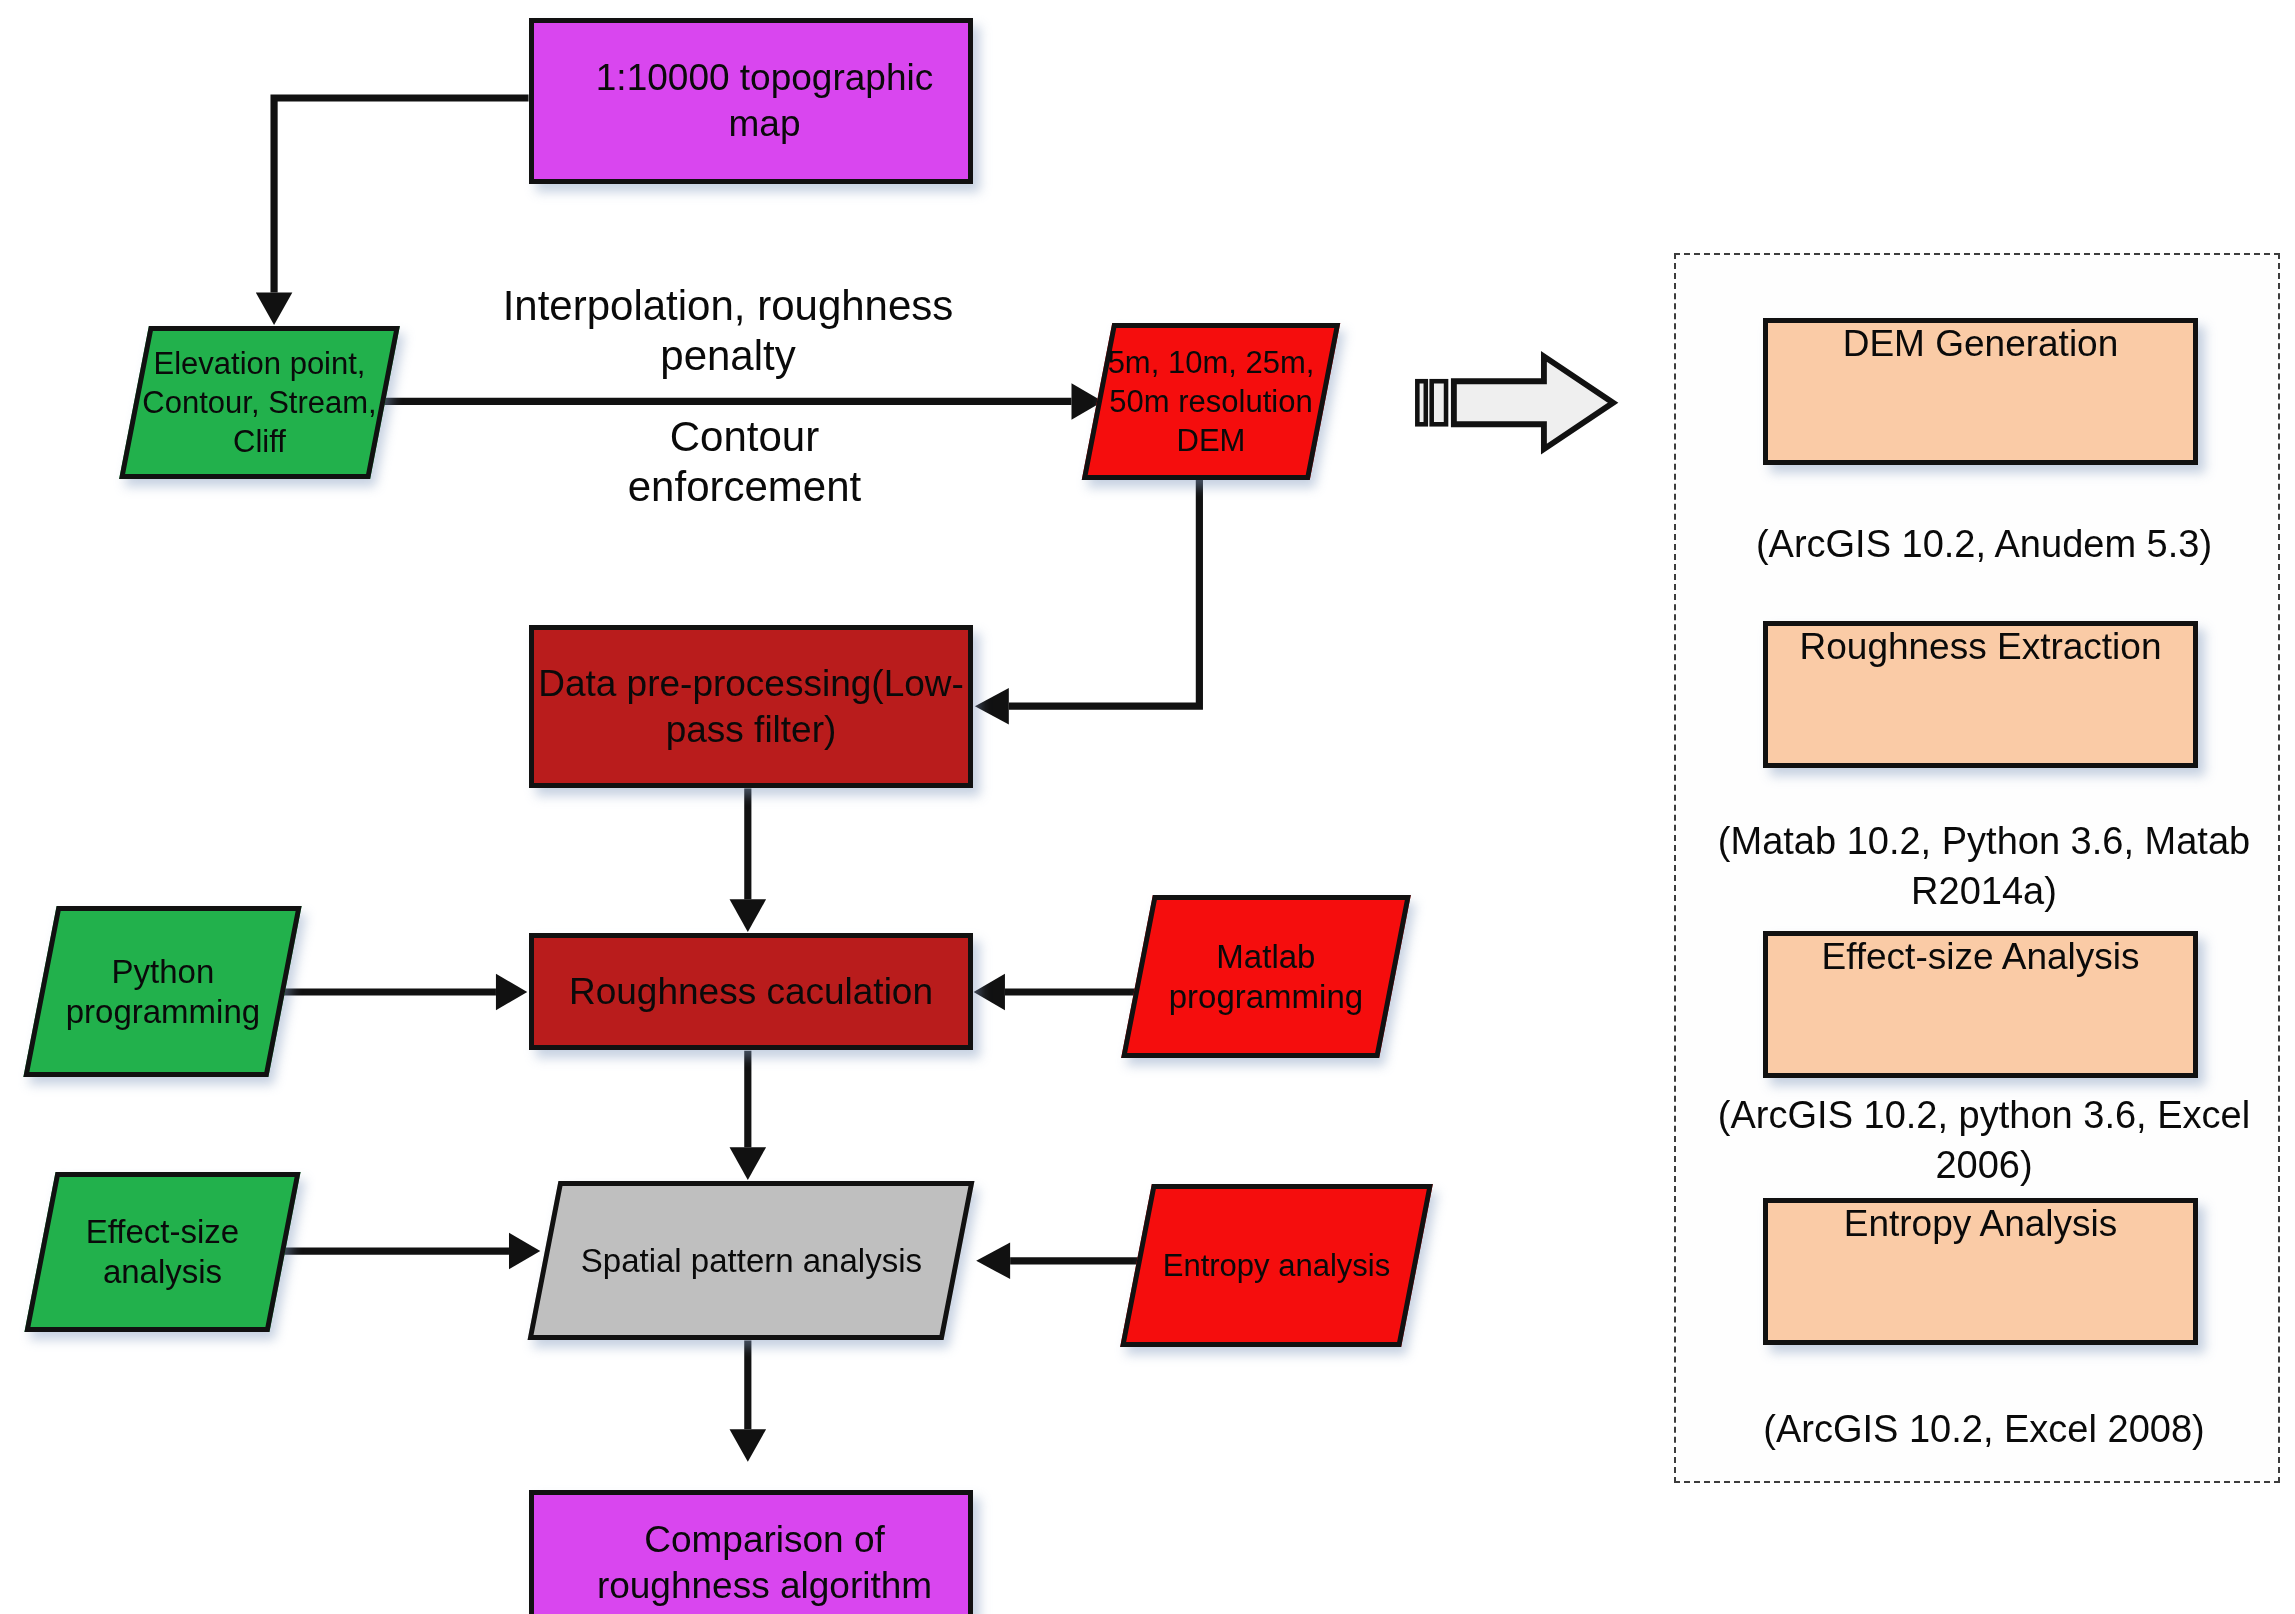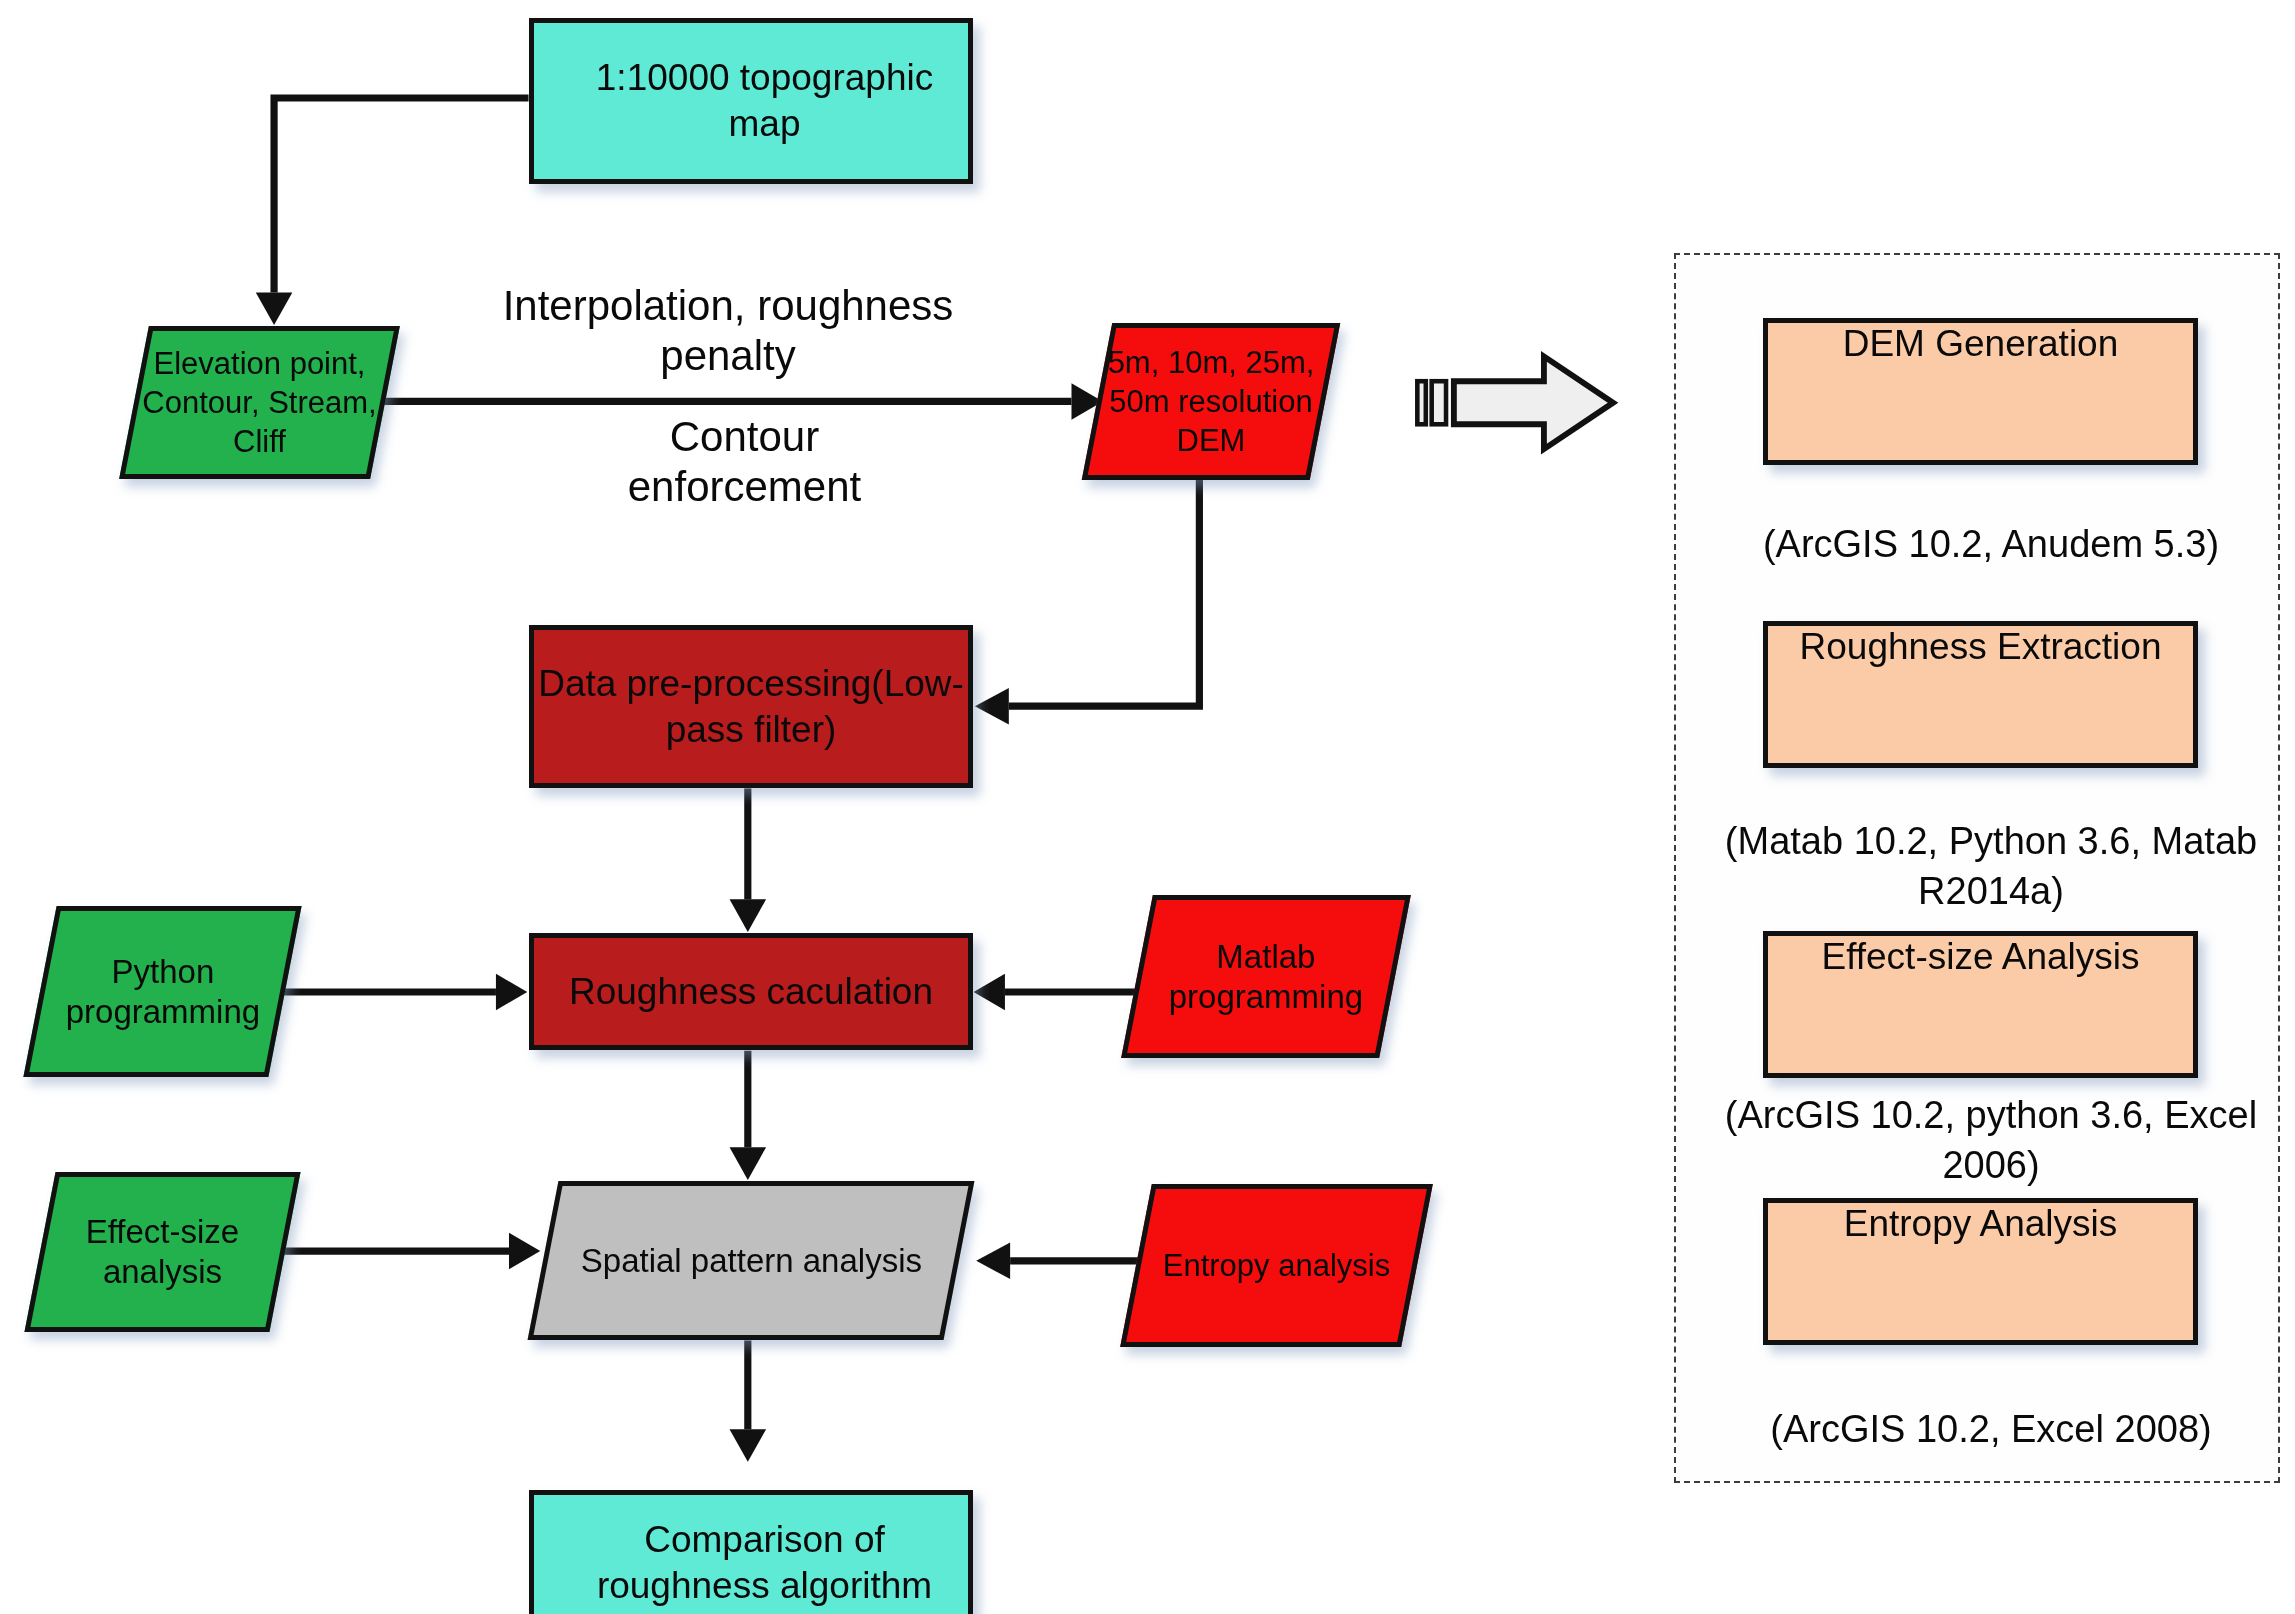--- a/index.html
+++ b/index.html
@@ -2,38 +2,38 @@
 <html style="font-size:10.4px"><head>
 <meta charset="utf-8">
 <style>
   html,body{margin:0;padding:0;background:#fff;}
   #canvas{position:relative;width:2295px;height:1614px;background:#ffffff;overflow:hidden;
           font-family:"Liberation Sans","DejaVu Sans",sans-serif;color:#0a0a0a;}
   svg.wires{position:absolute;left:0;top:0;z-index:1;}
   .shape{position:absolute;z-index:2;display:flex;align-items:center;justify-content:center;
          text-align:center;box-sizing:border-box;border:5.2px solid #111;
          box-shadow:6.5px 7.8px 10.4px rgba(130,155,190,0.45);}
-  .rect{background:#5eead4;padding-left:27px;}
+  .rect{background:#d946ef;padding-left:27px;}
   .grayrect{background:#b91c1c;}
   .para{transform:skewX(-11deg);}
   .para .plabel{transform:skewX(11deg);}
   .green{background:#22B14C;}
   .red{background:#F50D0D;}
   .midgray{background:#BFBFBF;}
   .lbl56{font-size:37px;line-height:46px;}
   .lbl50{font-size:33px;line-height:40px;}
   .lbl48{font-size:31px;line-height:39px;}
   .freelabel{position:absolute;z-index:2;text-align:center;font-size:42px;line-height:50px;}
   #panel{position:absolute;z-index:1;left:1674px;top:253px;width:606px;height:1230px;
          box-sizing:border-box;border:2.6px dashed #3c3c3c;background:#fefefe;}
   .pbox{position:absolute;left:87px;width:435px;height:147px;background:#FACBA6;
         border:5.2px solid #111;box-sizing:border-box;display:flex;
         justify-content:center;text-align:center;font-size:37px;
         box-shadow:6.5px 7.8px 10.4px rgba(130,155,190,0.45);}
-  .pcap{position:absolute;left:28px;width:574px;text-align:center;font-size:38px;line-height:50px;}
+  .pcap{position:absolute;left:21px;width:574px;text-align:center;font-size:38px;line-height:50px;}
   .inner{display:block;}
 </style>
 </head>
 <body>
 
 <div id="canvas">
 
   <svg class="wires" width="2295" height="1614" viewBox="0 0 3517 2473">
     <g stroke="#111" stroke-width="11" fill="none">
       <path d="M810,150 L420,150 L420,448"></path>

